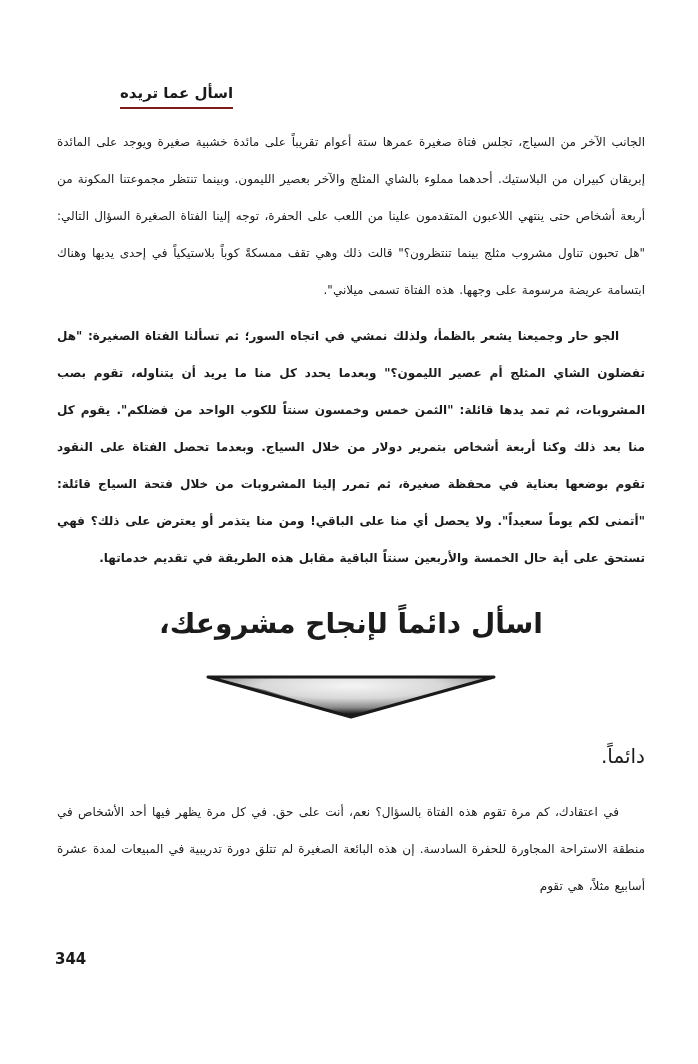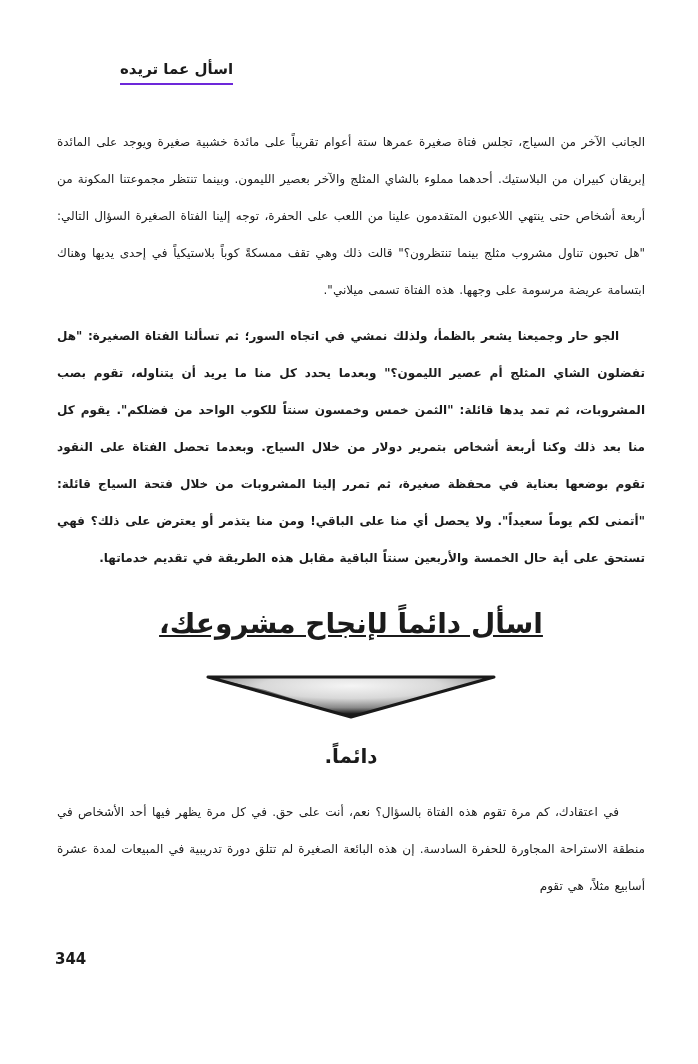--- a/index.html
+++ b/index.html
@@ -11,26 +11,26 @@
   }
   .page {
     position: relative;
     width: 698px; height: 1064px;
     background: #ffffff;
     color: #1b1b1b;
     direction: rtl;
   }
   .running-header {
     position: absolute;
-    top: 60px; left: 120px;
+    top: 84px; left: 120px;
     direction: rtl;
     font-size: 15px;
     font-weight: bold;
     padding-bottom: 5px;
-    border-bottom: 2px solid #6d28d9;
+    border-bottom: 2px solid #7f1d1d;
     white-space: nowrap;
   }
   .content {
     position: absolute;
     top: 124px; right: 53px; left: 57px;
   }
   .para {
     font-size: 12px;
     line-height: 37px;
     text-align: justify;
@@ -39,32 +39,30 @@
   }
   .para.indent { text-indent: 26px; }
   .para + .para { margin-top: 9px; font-weight: bold; }
   .callout-heading {
     margin-top: 30px;
     text-align: center;
     font-size: 28px;
     font-weight: bold;
     letter-spacing: 1px;
     direction: rtl;
-    text-decoration: underline;
   }
   .triangle-wrap {
     margin-top: 34px;
     display: flex;
     justify-content: center;
   }
   .callout-word {
     margin-top: 24px;
-    text-align: center;
     font-size: 20px;
-    font-weight: bold;
+    font-weight: normal;
     direction: rtl;
   }
   .p3 { margin-top: 26px; }
   .page-number {
     position: absolute;
     top: 950px; left: 55px;
     font-size: 15px;
     font-weight: bold;
     direction: rtl;
   }

